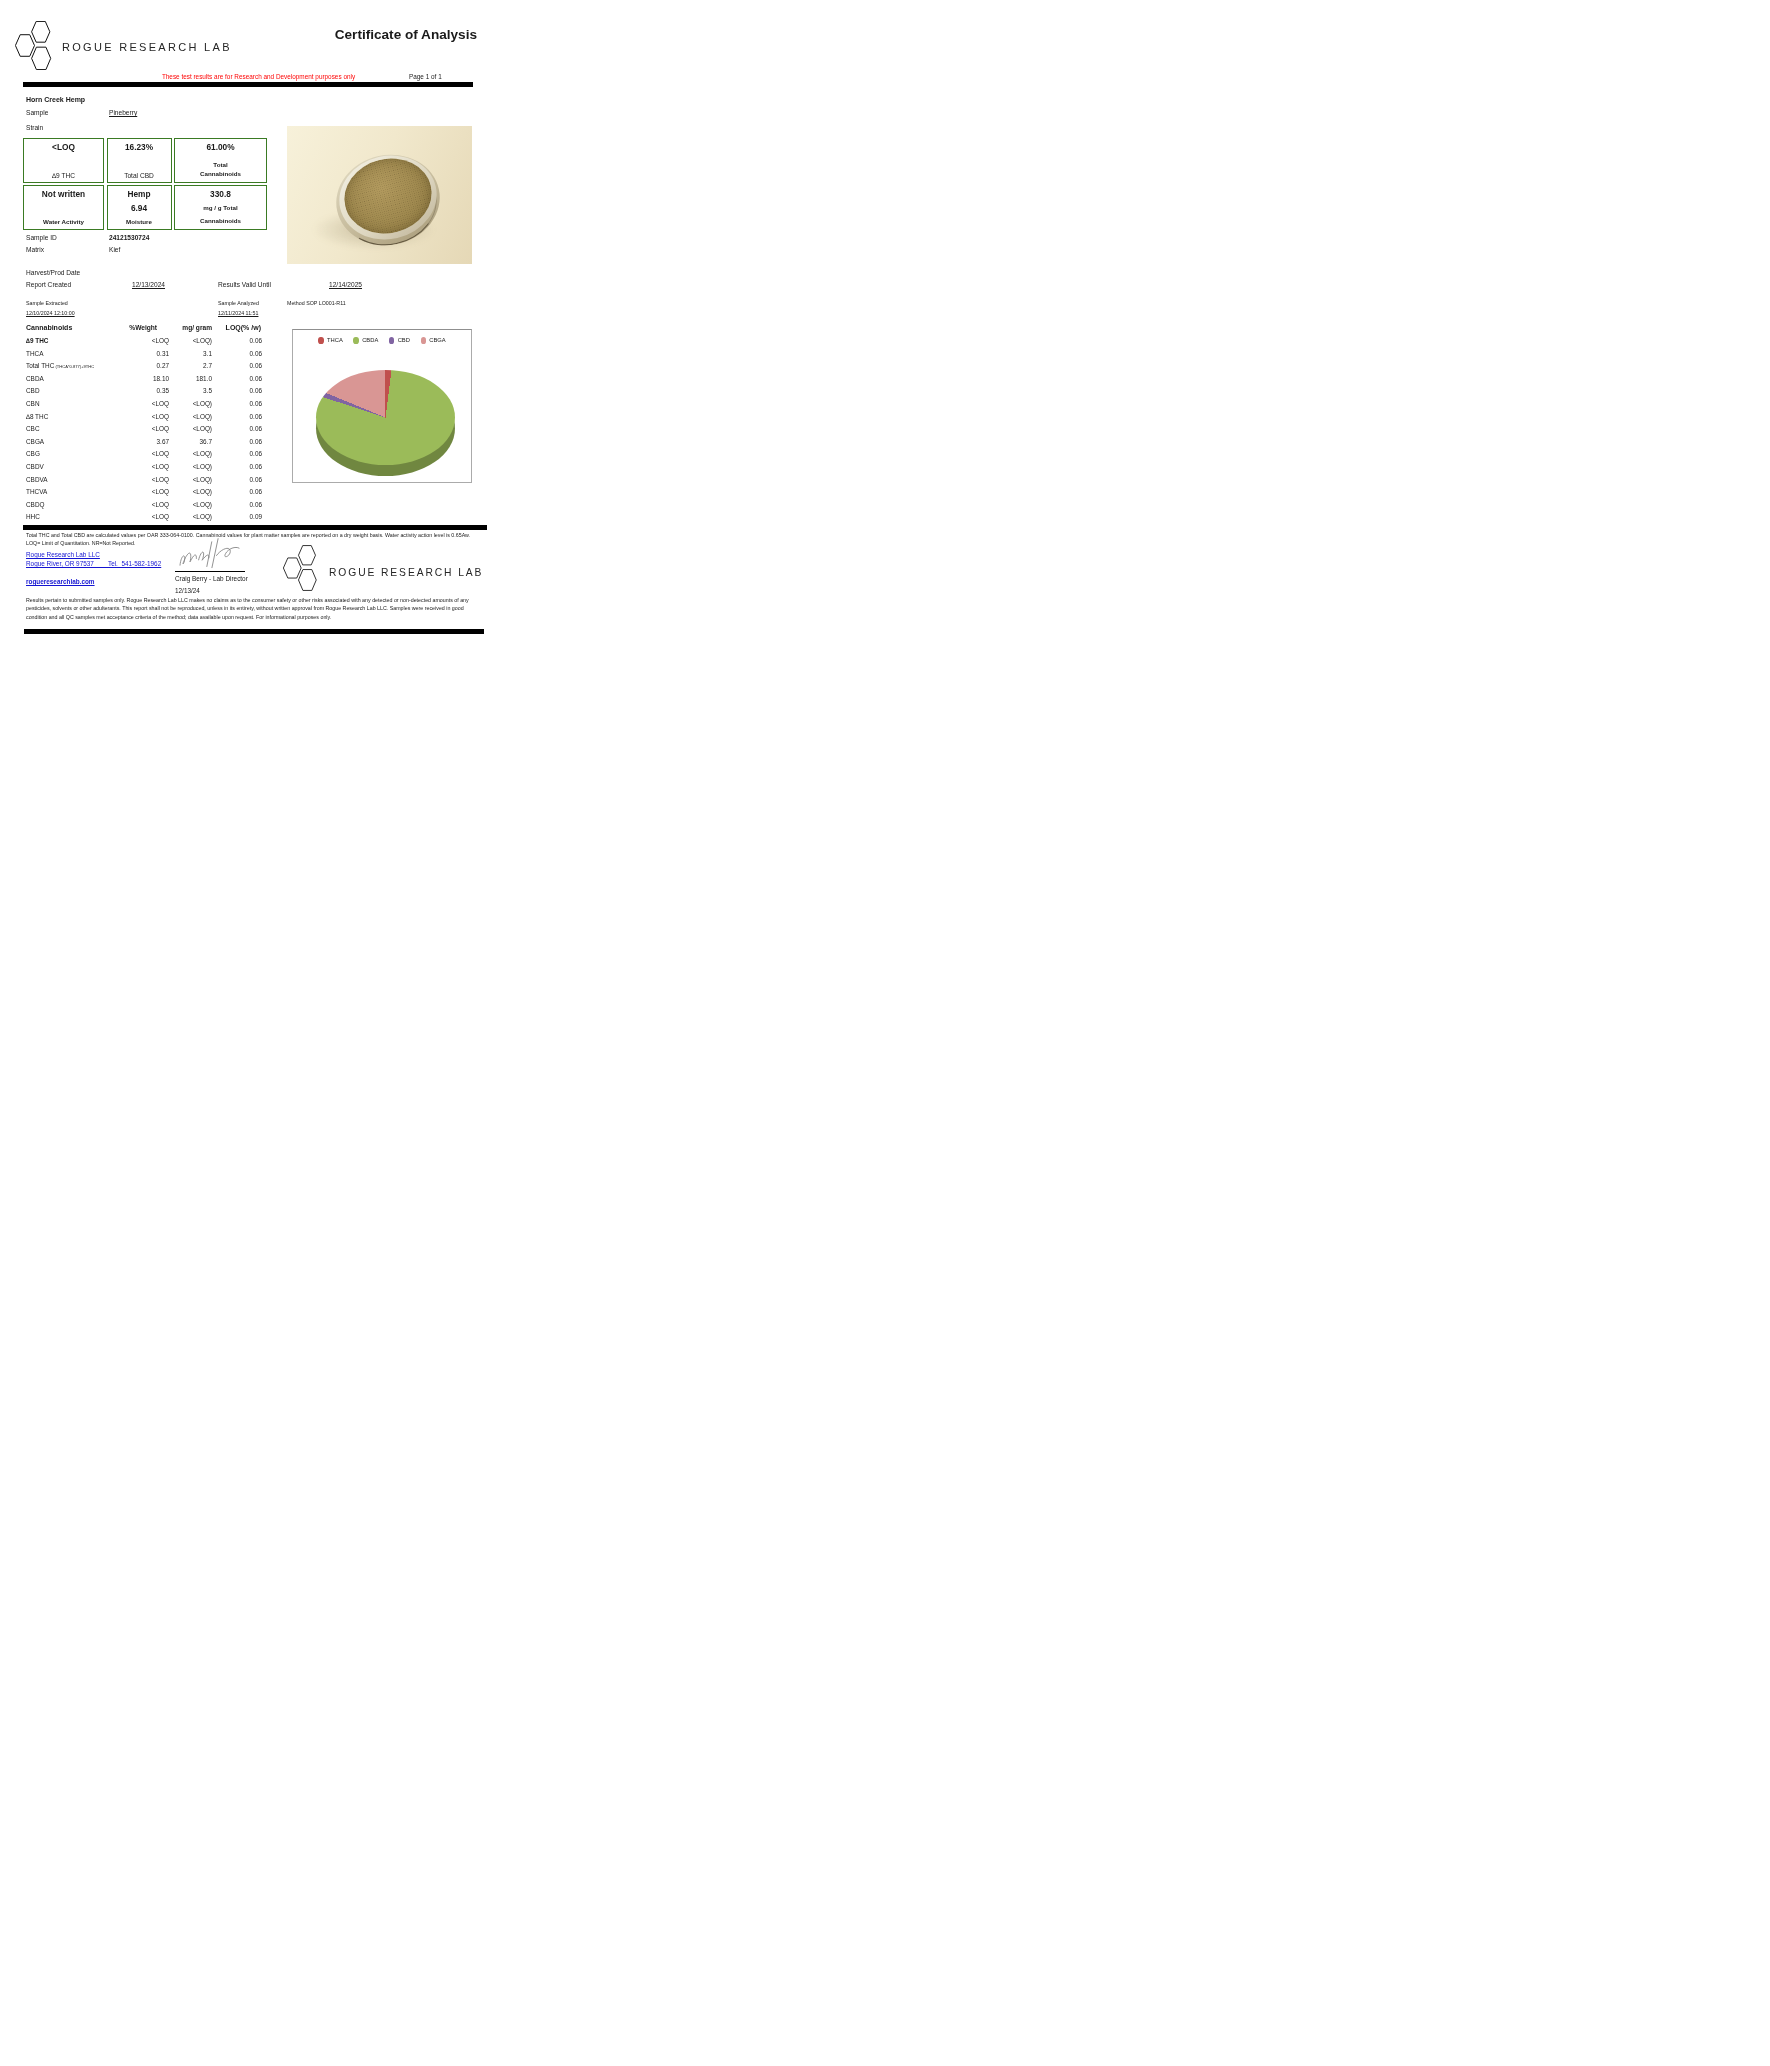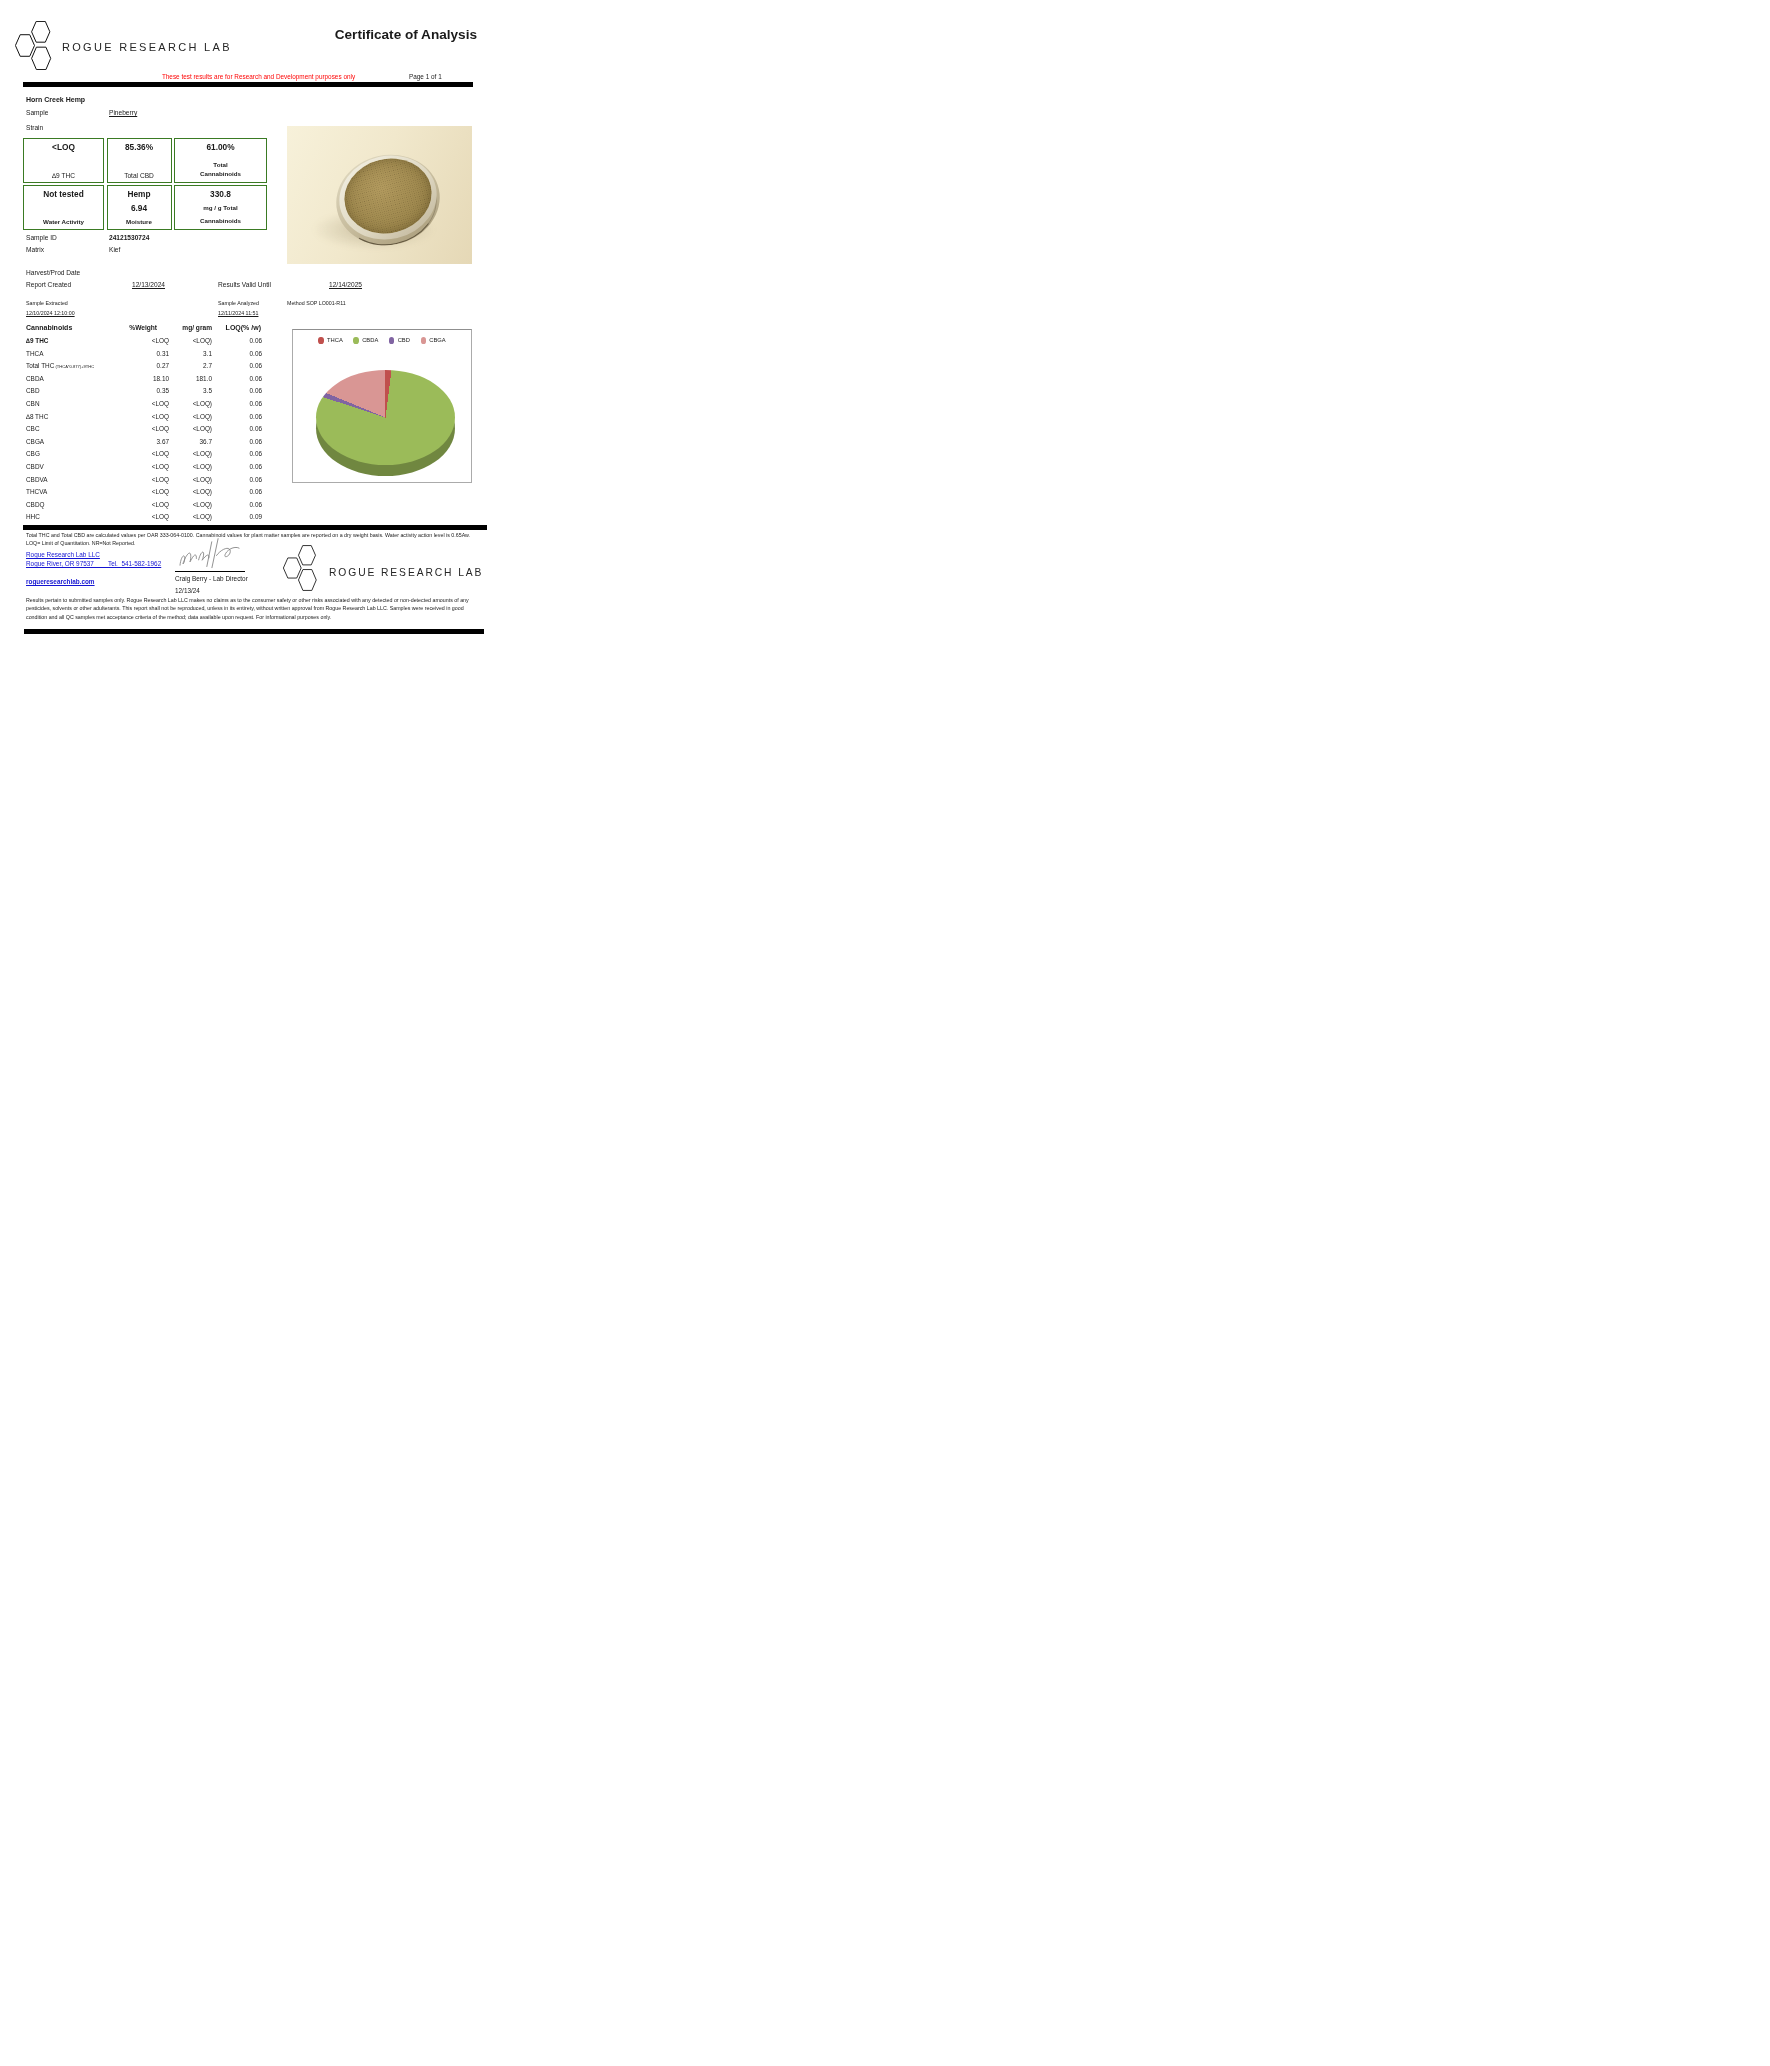--- a/index.html
+++ b/index.html
@@ -92,32 +92,32 @@
   <div class="abs t16" style="left:26px;top:109px;">Sample</div>
   <div class="abs t16 u" style="left:109px;top:109px;">Pineberry</div>
   <div class="abs t16" style="left:26px;top:124px;">Strain</div>
 
   <div class="abs boxgrid" style="left:23px;top:138px;">
     <div class="gbox">
       <span class="val">&lt;LOQ</span>
       <span class="lbl">∆9 THC</span>
     </div>
     <div class="gbox">
-      <span class="val">85.36%</span>
+      <span class="val">16.23%</span>
       <span class="lbl">Total CBD</span>
     </div>
     <div class="gbox">
       <span class="val">61.00%</span>
       <span class="lblb">
         <span>Total</span><br>
         <span>Cannabinoids</span>
       </span>
     </div>
     <div class="gbox">
-      <span class="val">Not tested</span>
+      <span class="val">Not written</span>
       <span class="lblb">Water Activity</span>
     </div>
     <div class="gbox">
       <span class="val">Hemp</span>
       <span class="val">6.94</span>
       <span class="lblb">Moisture</span>
     </div>
     <div class="gbox">
       <span class="val">330.8</span>
       <span class="lblb">mg / g Total</span>

